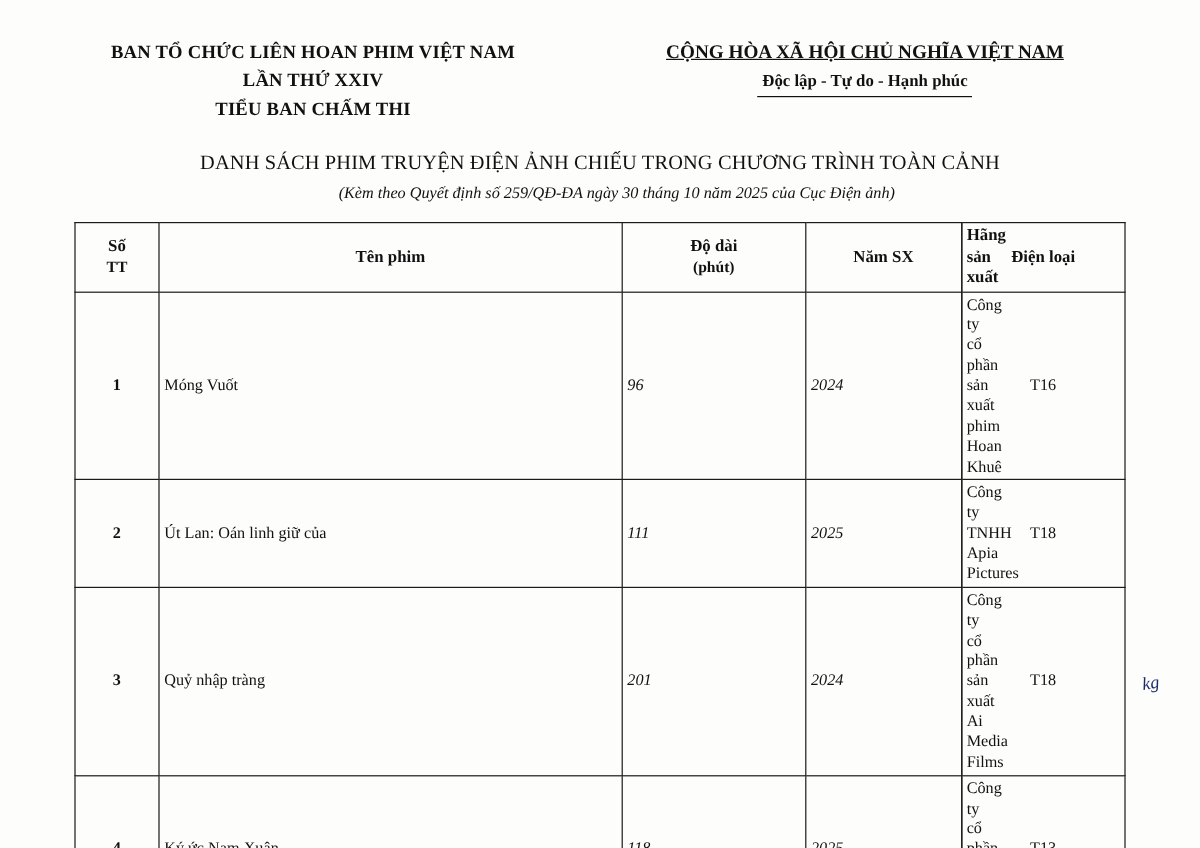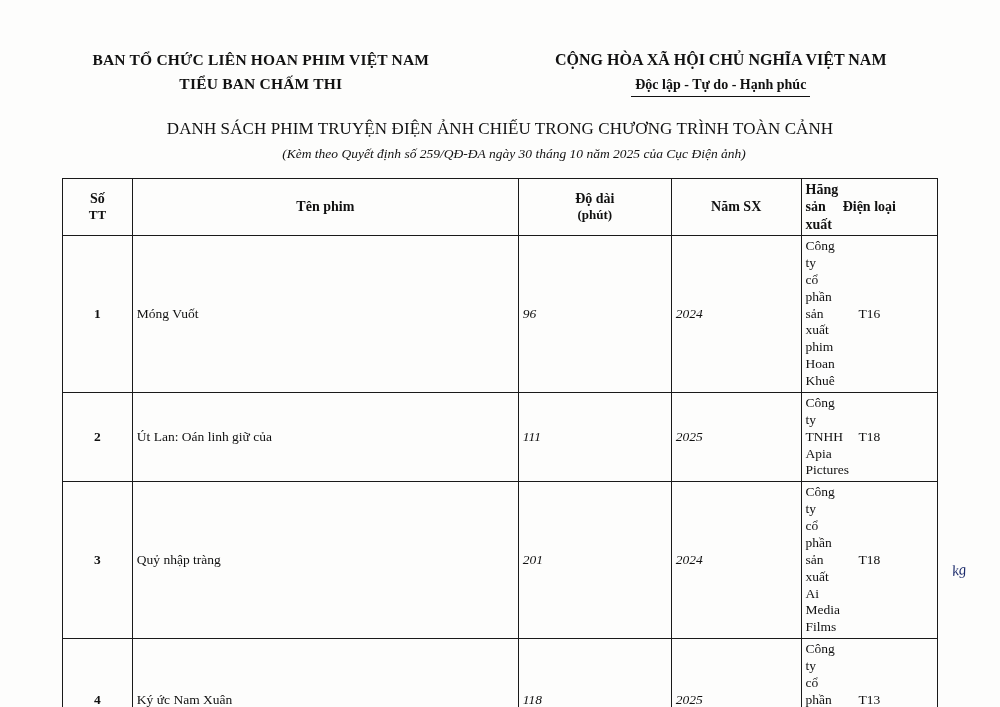--- a/index.html
+++ b/index.html
@@ -19,29 +19,30 @@
   .page {
     position: absolute;
     inset: 0;
     background: #fdfdfc;
   }
 
   
   .header {
     display: flex;
     flex-direction: row;
-    padding: 48px 40px 0 40px;
+    padding: 32px 40px 0 40px;
   }
   .header-left {
     width: 48%;
     text-align: center;
   }
   .header-right {
     width: 52%;
     text-align: center;
+    text-decoration: underline;
   }
   .org-line {
     font-weight: bold;
     font-size: 15.5px;
     letter-spacing: 0.2px;
     line-height: 1.55;
     white-space: nowrap;
   }
   .nation-line {
     font-weight: bold;
@@ -145,20 +146,21 @@
   }
 </style>
 </head>
 <body>
 
 <div class="page">
 
   <div class="header">
     <div class="header-left">
       <div class="org-line">BAN TỔ CHỨC LIÊN HOAN PHIM VIỆT NAM</div>
+      <div class="org-line">LẦN THỨ XXIV</div>
       <div class="org-line">TIỂU BAN CHẤM THI</div>
     </div>
     <div class="header-right">
       <div class="nation-line">CỘNG HÒA XÃ HỘI CHỦ NGHĨA VIỆT NAM</div>
       <div class="motto">Độc lập - Tự do - Hạnh phúc</div>
     </div>
   </div>
 
   <div class="title-block">
     <div class="doc-title">DANH SÁCH PHIM TRUYỆN ĐIỆN ẢNH CHIẾU TRONG CHƯƠNG TRÌNH TOÀN CẢNH</div>

